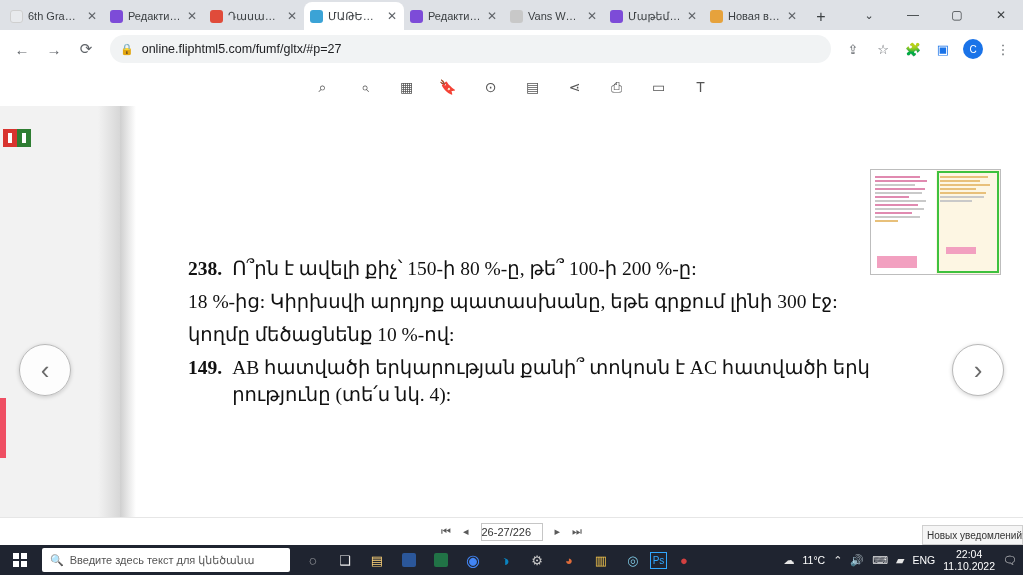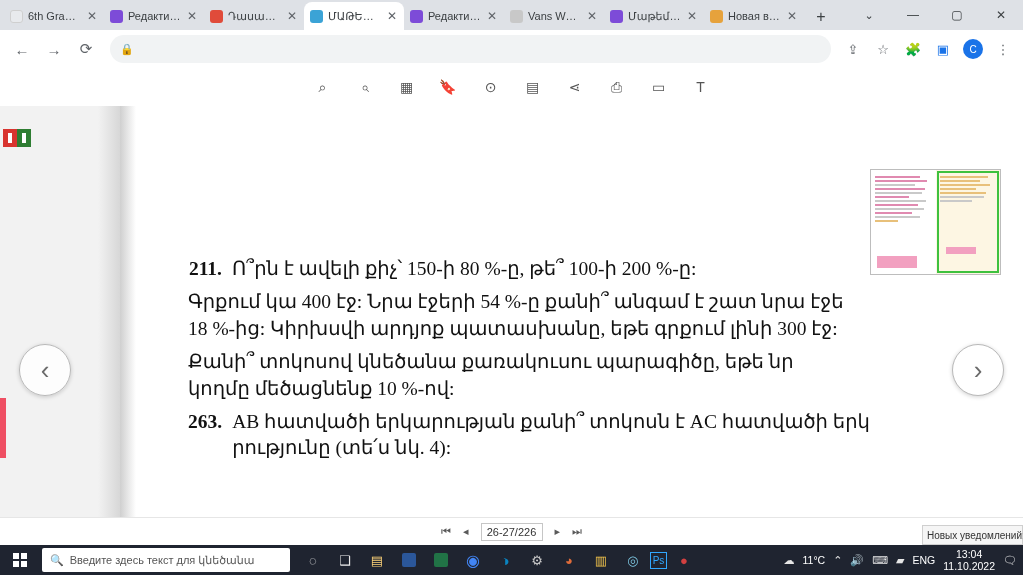--- a/index.html
+++ b/index.html
@@ -108,21 +108,21 @@
   .activation .t1 { font-size:14.5px; color:#8d8d8d; }
 
   
   .pagenav {
     position:absolute; left:0; bottom:0; width:1023px; height:28px;
     background:#fff; border-top:1px solid #e6e6e6;
     display:flex; align-items:center; justify-content:center; gap:12px;
     color:#6b6b6b; font-size:11px;
   }
   .pagenav .pbtn { font-size:11px; color:#5a5a5a; }
-  .pagenav .pinput { width:62px; height:18px; border:1px solid #c6c6c6; font-size:11px; text-align:center; color:#333; line-height:16px; }
+  .pagenav .pinput { width:62px; height:18px; border:1px solid #c6c6c6; font-size:11px; text-align:left; color:#333; line-height:16px; }
 
   .notif {
     position:absolute; left:922px; top:525px; width:101px; height:20px;
     background:#f5f5f5; border:1px solid #cfcfcf; font-size:10px;
     color:#333; display:flex; align-items:center; padding:0 4px; white-space:nowrap;
   }
 
   
   .taskbar { position:absolute; left:0; bottom:0; width:1023px; height:30px; background:#1f2430; display:flex; align-items:center; }
   .startbtn { width:40px; height:30px; display:flex; align-items:center; justify-content:center; }
@@ -203,20 +203,21 @@
       <div class="close">✕</div>
     </div>
   </div>
 
   <div class="toolbar">
     <div class="navbtn">←</div>
     <div class="navbtn">→</div>
     <div class="navbtn">⟳</div>
     <div class="omnibox">
       <span class="lock">🔒</span>
+      <span class="url" title="Поиск в Google или введите URL">online.fliphtml5.com/fumf/gltx/#p=27</span>
     </div>
     <div class="tbicons">
       <div class="tbicon">⇪</div>
       <div class="tbicon">☆</div>
       <div class="tbicon">🧩</div>
       <div class="tbicon" style="color:#1a73e8;">▣</div>
       <div class="tbicon">
         <span class="profile">C</span>
       </div>
       <div class="tbicon">⋮</div>
@@ -258,42 +259,40 @@
       <rect x="15" y="4" width="14" height="18" fill="#2e7d32"></rect>
       <rect x="6" y="8" width="4" height="10" fill="#fff"></rect>
       <rect x="20" y="8" width="4" height="10" fill="#fff"></rect>
     </svg>
 
     <div class="content">
 
       <div class="exlist">
 
         <div class="ex">
-          <div class="num">211.</div>
+          <div class="num">238.</div>
           <div class="body">
             <span class="l1">Ո՞րն է ավելի քիչ՝ 150-ի 80 %-ը, թե՞ 100-ի 200 %-ը:</span>
           </div>
         </div>
 
         <div class="ex">
           <div class="body">
-            <span class="l1">Գրքում կա 400 էջ: Նրա էջերի 54 %-ը քանի՞ անգամ է շատ նրա էջե</span>
             <span class="l2">18 %-ից: Կիրխսվի արդյոք պատասխանը, եթե գրքում լինի 300 էջ:</span>
           </div>
         </div>
 
         <div class="ex">
           <div class="body justify">
-            <span class="l1">Քանի՞ տոկոսով կնեծանա քառակուսու պարագիծը, եթե նր</span>
             <span class="l2">կողմը մեծացնենք 10 %-ով:</span>
           </div>
         </div>
 
         <div class="ex">
-          <div class="num">263.</div>
+          <div class="num">149.</div>
           <div class="body">
             <span class="l1">AB հատվածի երկարության քանի՞ տոկոսն է AC հատվածի երկ</span>
             <span class="l2">րությունը (տե՛ս նկ. 4):</span>
           </div>
         </div>
 
       </div>
 
       <div class="figrow">
 
@@ -395,18 +394,18 @@
 
   <div class="tray">
     <span class="trayicon">☁</span>
     <span>11°C</span>
     <span class="trayicon">⌃</span>
     <span class="trayicon">🔊</span>
     <span class="trayicon">⌨</span>
     <span class="trayicon">▰</span>
     <span>ENG</span>
     <span class="clock">
-      <span>13:04</span><br>
+      <span>22:04</span><br>
       <span>11.10.2022</span>
     </span>
     <span class="trayicon">🗨</span>
   </div>
 </div>
 
 </body></html>

